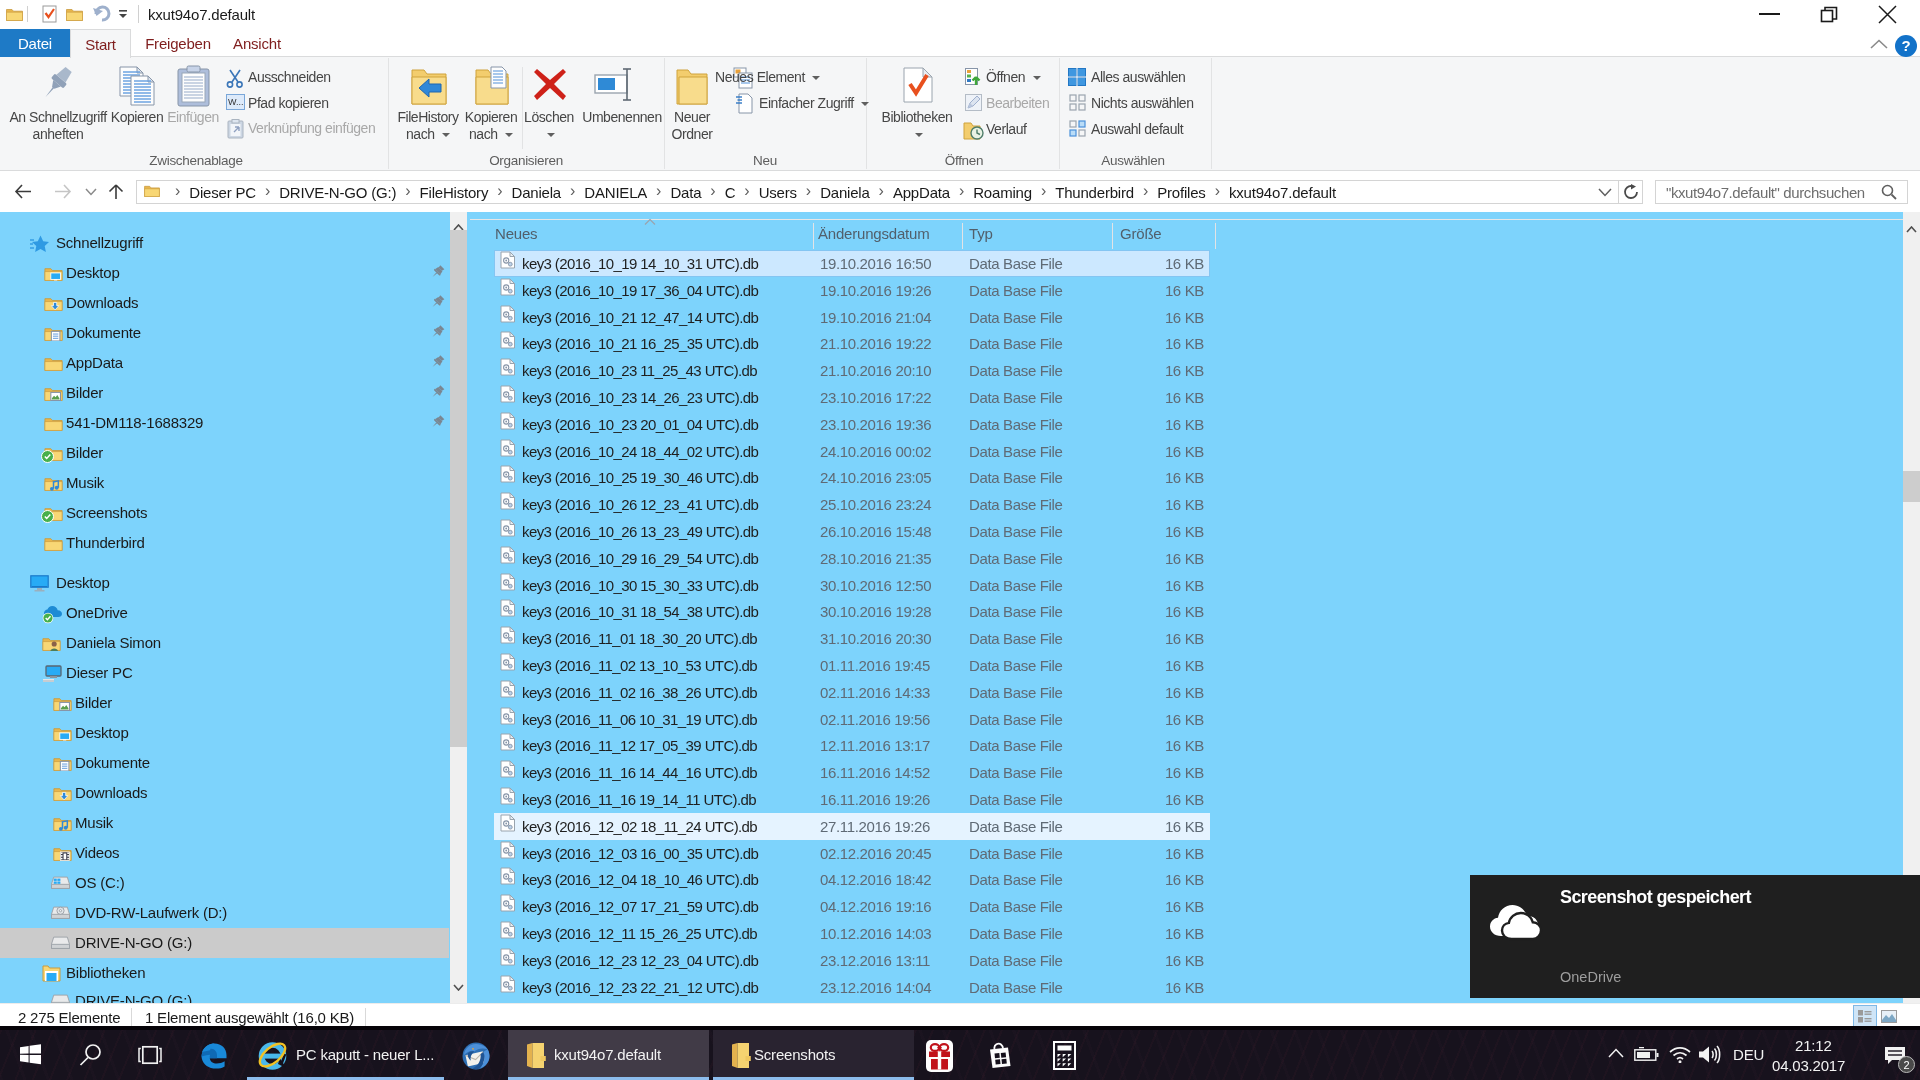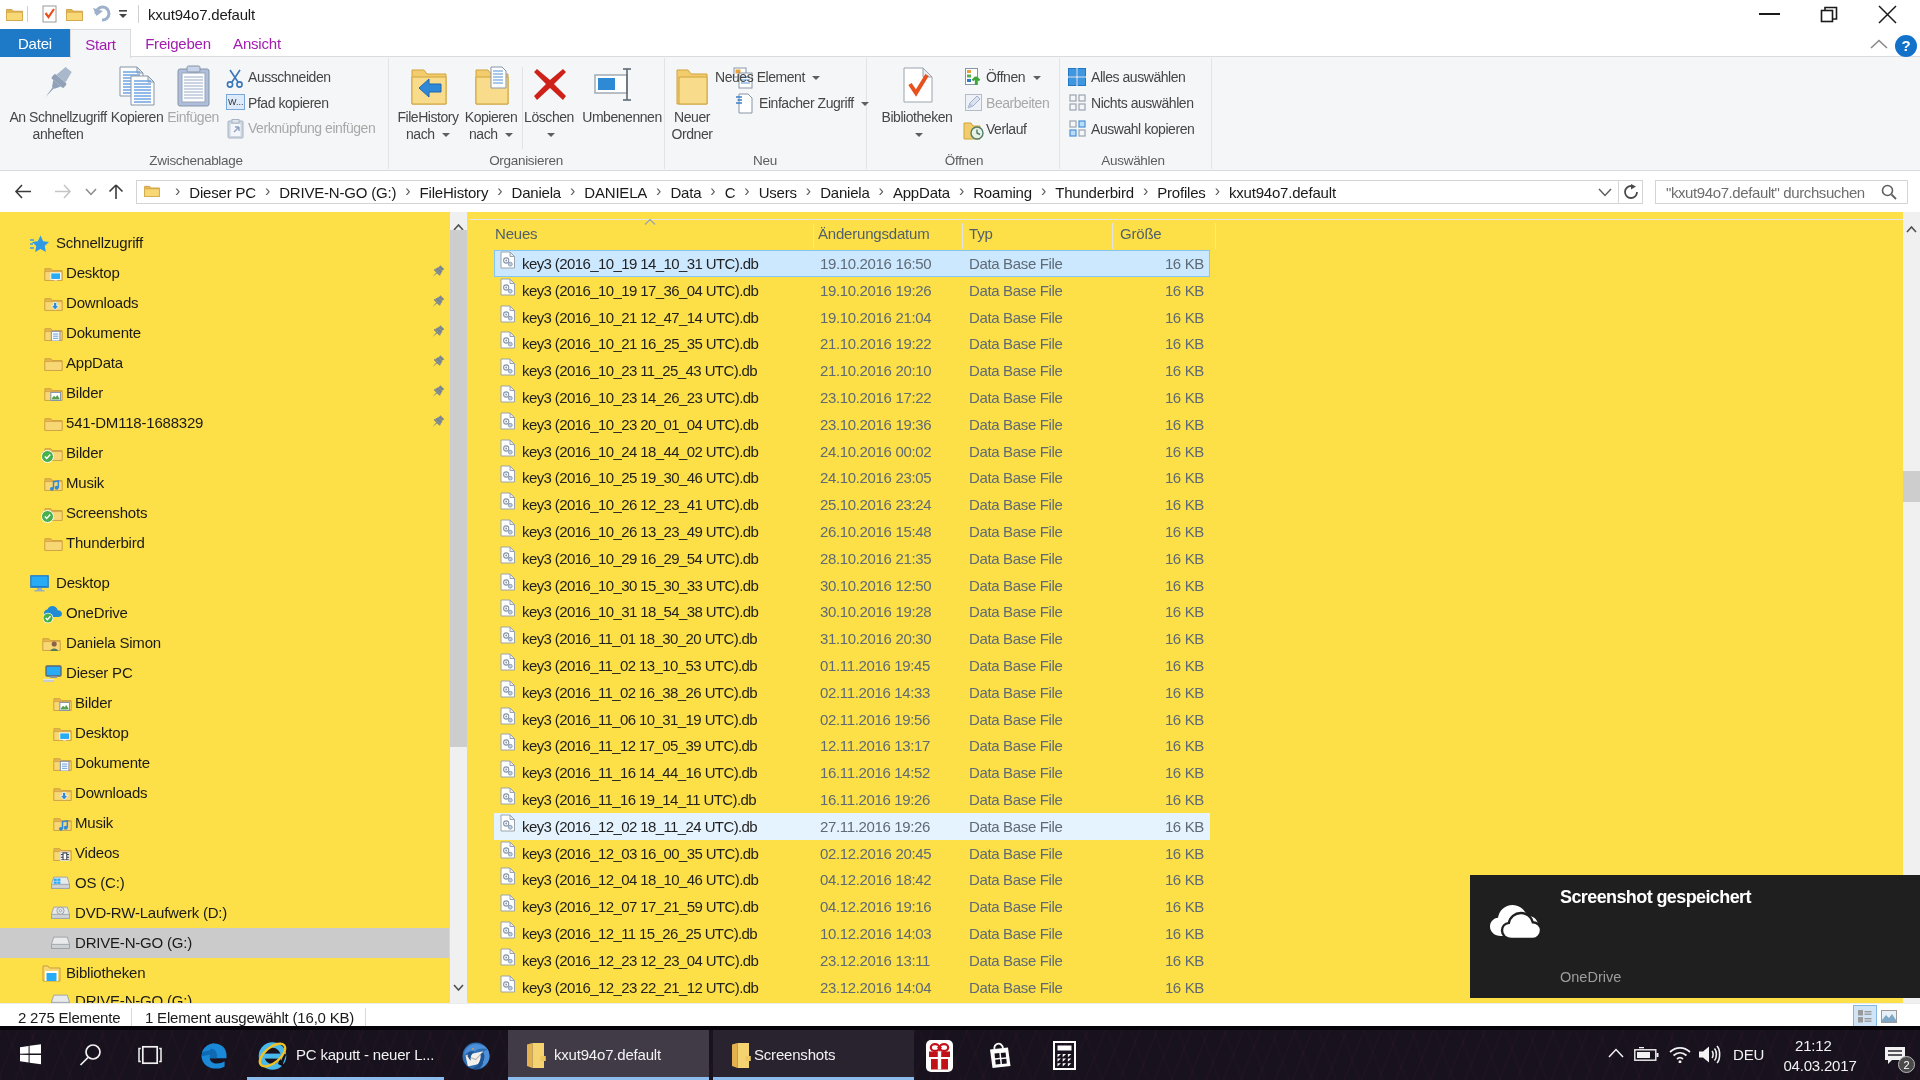--- a/index.html
+++ b/index.html
@@ -4,38 +4,38 @@
 *{margin:0;padding:0;box-sizing:border-box}
 html,body{width:1920px;height:1080px;overflow:hidden}
 body{font-family:"Liberation Sans",sans-serif;background:#fff;position:relative;color:#1a1a1a}
 .abs{position:absolute}
 svg{display:block}
 
 #titlebar{left:0;top:0;width:1920px;height:29px;background:#fff}
 .ttl{font-size:15px;color:#1a1a1a;letter-spacing:-0.2px}
 
 #tabs{left:0;top:29px;width:1920px;height:28px;background:#fff;border-bottom:1px solid #dadbdc}
-.tab{position:absolute;top:0;height:28px;font-size:15px;letter-spacing:-0.2px;display:flex;align-items:center;justify-content:center;color:#a21caf}
+.tab{position:absolute;top:0;height:28px;font-size:15px;letter-spacing:-0.2px;display:flex;align-items:center;justify-content:center;color:#7f1d1d}
 #tab-file{left:0;width:70px;background:#1e7ac6;color:#fff}
 #tab-start{left:70px;width:61px;background:#f5f6f7;border:1px solid #dadbdc;border-bottom:none;height:29px;z-index:3}
 
 #ribbon{left:0;top:57px;width:1920px;height:114px;background:#f5f6f7;border-bottom:1px solid #dadbdc}
 .rlabel{position:absolute;font-size:13.5px;color:#5d5d5d;letter-spacing:-0.3px;transform:translateX(-50%);white-space:nowrap}
 .rsep{position:absolute;top:1px;width:1px;height:111px;background:#e2e3e4}
 .rtxt{position:absolute;font-size:14px;color:#464646;letter-spacing:-0.45px;white-space:nowrap}
 .rtxt.dis{color:#a8a8a8}
 .rtxt.c2{transform:translateX(-50%);text-align:center}
 .dda{display:inline-block;width:0;height:0;border-left:4px solid transparent;border-right:4px solid transparent;border-top:4px solid #5f5f5f;vertical-align:2px;margin-left:4px}
 
 #addr{left:0;top:171px;width:1920px;height:41px;background:#fff}
 .box{position:absolute;top:9px;height:24px;border:1px solid #d4d4d4;background:#fff}
 .crumb{font-size:15px;letter-spacing:-0.2px;color:#1a1a1a;white-space:nowrap}
 .csep{color:#5f5f5f;font-size:16px;padding:0 9px;position:relative;top:-1.5px}
 
-#main{left:0;top:212px;width:1920px;height:791px;background:#fde047}
+#main{left:0;top:212px;width:1920px;height:791px;background:#7dd3fc}
 .sbitem{position:absolute;font-size:15px;letter-spacing:-0.2px;white-space:nowrap;color:#1a1a1a}
 .vscroll{position:absolute;background:#f0f0f0}
 .vthumb{position:absolute;background:#cdcdcd}
 
 .hdr{position:absolute;top:13px;font-size:15px;letter-spacing:-0.2px;color:#515f6b}
 .hsep{position:absolute;top:11px;width:1px;height:26px;background:#e3e3e5}
 .row{position:absolute;left:494px;width:716px;height:26.8px}
 .rname{position:absolute;left:28px;top:5px;font-size:15px;letter-spacing:-0.6px;color:#1f1f1f;white-space:nowrap}
 .rdate{position:absolute;left:326px;top:5px;font-size:15px;letter-spacing:-0.35px;color:#5f6a75;white-space:nowrap}
 .rtype{position:absolute;left:475px;top:5px;font-size:15px;letter-spacing:-0.35px;color:#5f6a75;white-space:nowrap}
@@ -305,21 +305,21 @@
 <svg class="abs" style="left:1069px;top:63px" width="17" height="17" viewBox="0 0 17 17">
 <g fill="none" stroke="#9aa4ae" stroke-width="1.2">
         <rect x="1" y="1" width="6" height="6"></rect>
         <rect x="10" y="10" width="6" height="6"></rect>
       </g>
 <g fill="#b9dcf7" stroke="#4a90d9" stroke-width="1.2">
         <rect x="10" y="1" width="6" height="6"></rect>
         <rect x="1" y="10" width="6" height="6"></rect>
       </g>
     </svg>
-<div class="rtxt" style="left:1091px;top:64px">Auswahl kopieren</div>
+<div class="rtxt" style="left:1091px;top:64px">Auswahl default</div>
 </div>
 <svg class="abs" style="left:1870px;top:39px" width="18" height="10" viewBox="0 0 18 10">
 <path d="M1 9 L9 1.5 L17 9" fill="none" stroke="#8a8a8a" stroke-width="1.6"></path>
   </svg>
 <div class="abs" style="left:1895px;top:35px;width:22px;height:22px;border-radius:50%;background:#1272c9;color:#fff;font-size:15px;font-weight:bold;text-align:center;line-height:22px">?</div>
 <div id="addr" class="abs">
 <svg class="abs" style="left:14px;top:13px" width="18" height="15" viewBox="0 0 18 15">
 <path d="M8 1 L2 7.5 L8 14 M2 7.5 L17 7.5" stroke="#3b3b3b" stroke-width="1.6" fill="none"></path>
     </svg>
 <svg class="abs" style="left:54px;top:13px" width="18" height="15" viewBox="0 0 18 15">
@@ -1222,21 +1222,21 @@
 <svg class="abs" style="left:1698px;top:15px" width="24" height="19" viewBox="0 0 24 19">
 <path d="M1 6.5 L5 6.5 L11 1.5 L11 17.5 L5 12.5 L1 12.5 Z" fill="#f2f2f2"></path>
 <g fill="none" stroke="#f2f2f2" stroke-width="1.6">
 <path d="M14 6 C15.5 7.5 15.5 11.5 14 13"></path>
         <path d="M16.5 3.5 C19 6 19 13 16.5 15.5"></path>
         <path d="M19 1 C22.5 4.5 22.5 14.5 19 18"></path>
       </g>
     </svg>
 <div class="tbtxt" style="left:1733px;top:16px">DEU</div>
 <div class="tbtxt" style="left:1795px;top:7px;width:50px;text-align:left">21:12</div>
-<div class="tbtxt" style="left:1772px;top:27px;width:96px;text-align:center">04.03.2017</div>
+<div class="tbtxt" style="left:1772px;top:27px;width:96px;text-align:left">04.03.2017</div>
 <svg class="abs" style="left:1884px;top:16px" width="22" height="19" viewBox="0 0 22 19">
 <path d="M1 1 L21 1 L21 14 L8 14 L4 18 L4 14 L1 14 Z" fill="#f2f2f2"></path>
 <g stroke="#16111c" stroke-width="1.4">
         <line x1="4" y1="5" x2="18" y2="5"></line>
         <line x1="4" y1="9" x2="18" y2="9"></line>
       </g>
     </svg>
 <div class="abs" style="left:1898px;top:26px;width:17px;height:17px;border-radius:50%;background:#4a4a4a;border:1px solid #bbb;color:#fff;font-size:11px;text-align:center;line-height:16px">2</div>
 </div>
 </body></html>

